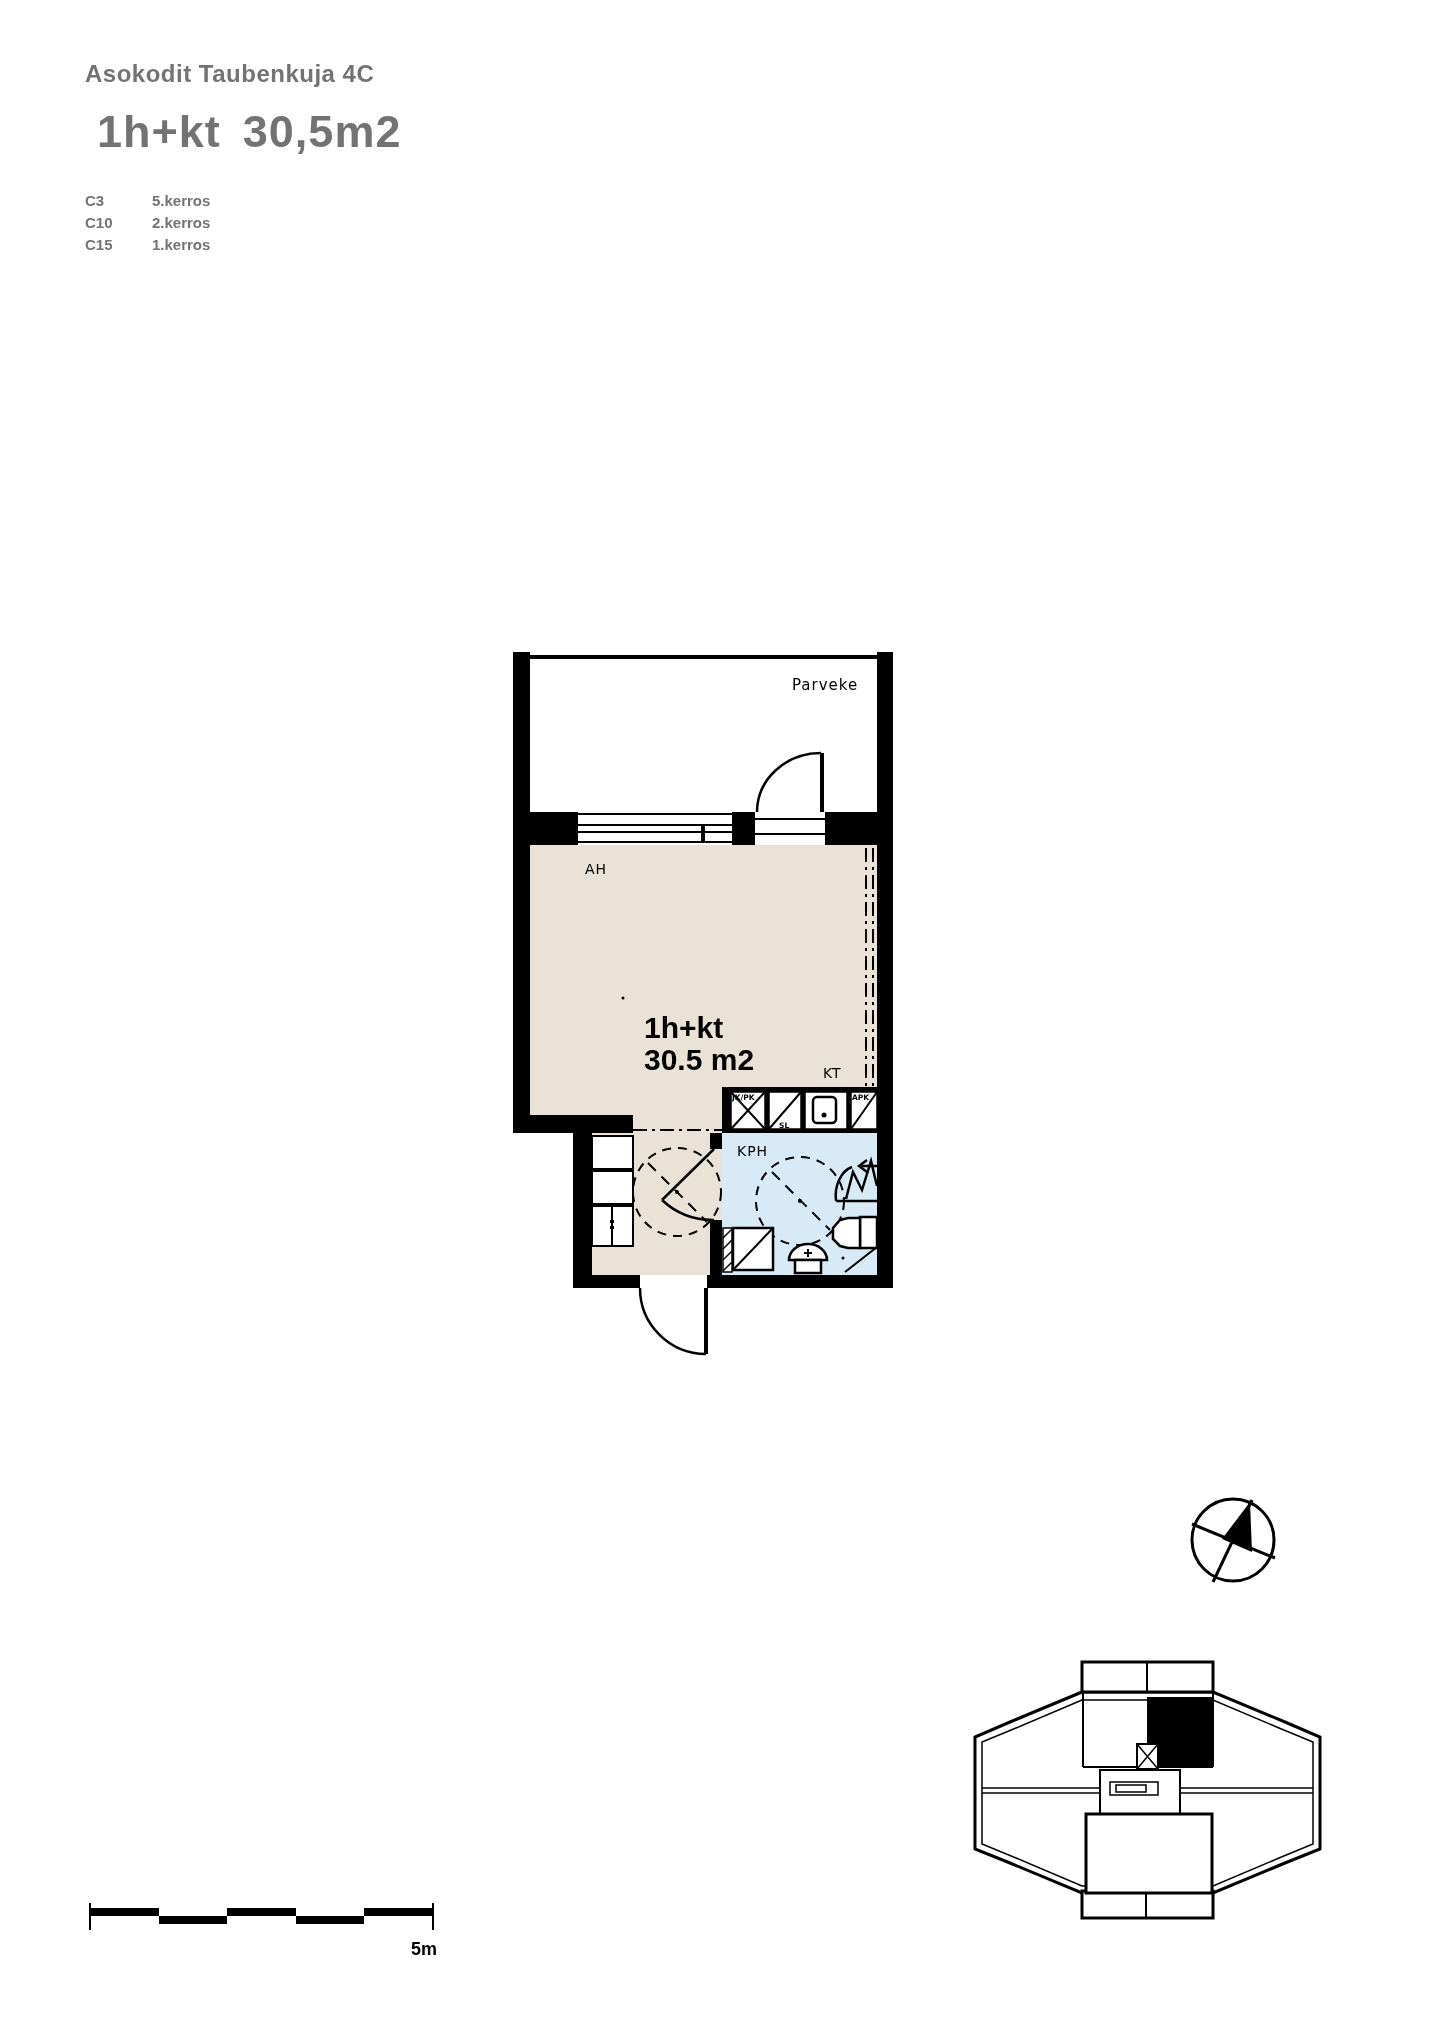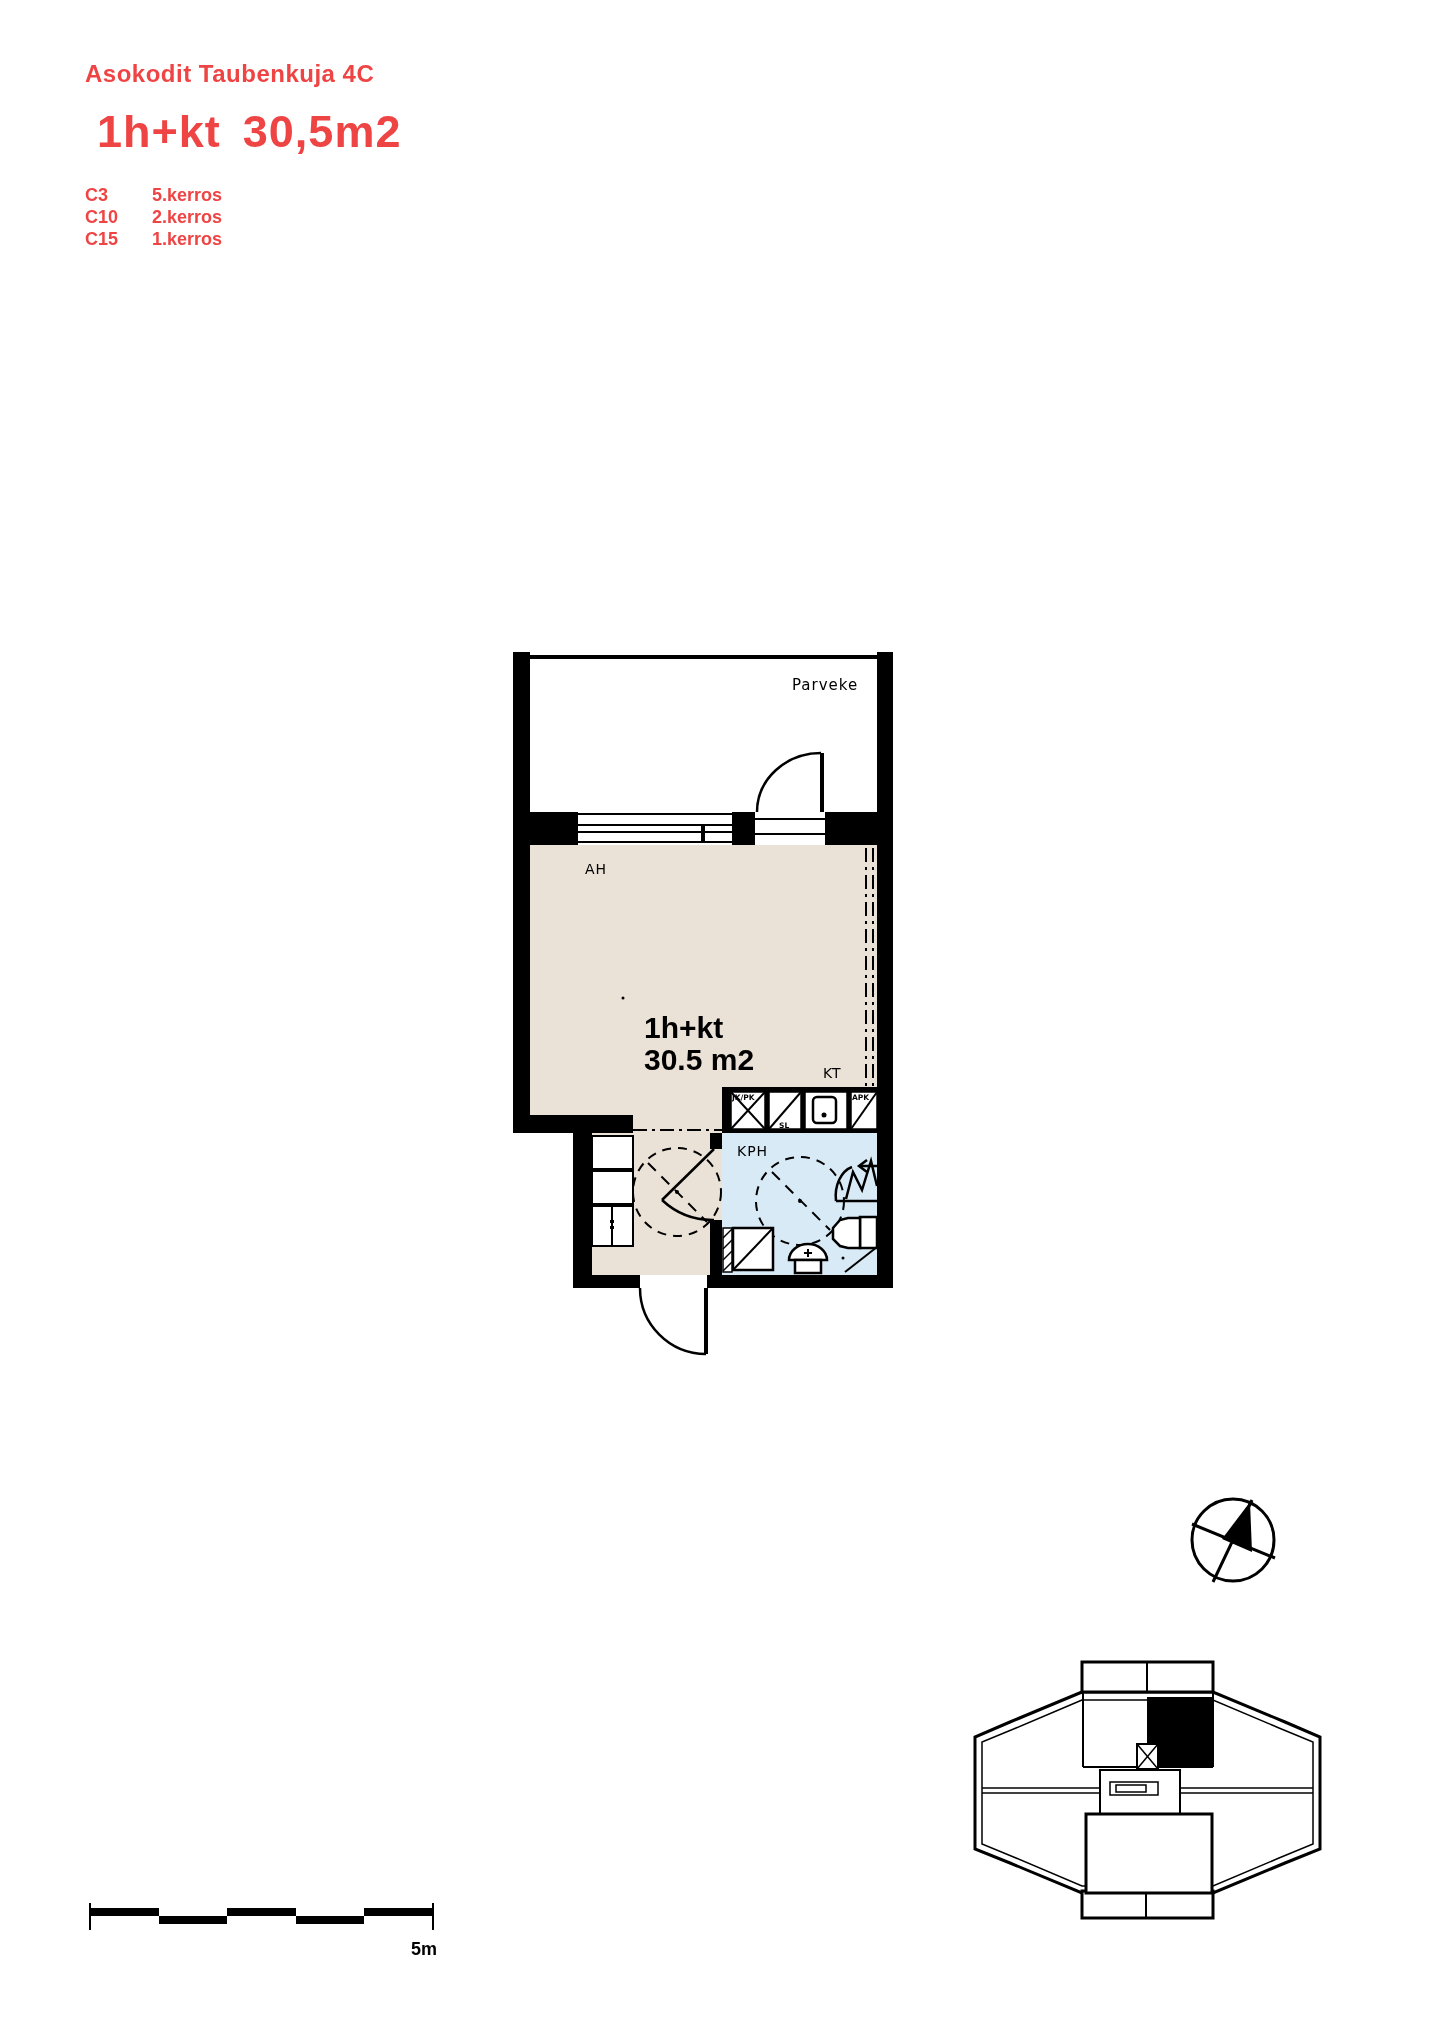--- a/index.html
+++ b/index.html
@@ -1,21 +1,21 @@
 <!DOCTYPE html>
 <html><head>
 <meta charset="utf-8">
 <style>
   html,body{margin:0;padding:0;background:#fff;}
   .page{position:relative;width:1440px;height:2036px;background:#ffffff;overflow:hidden;
-        font-family:"Liberation Sans", sans-serif;color:#ef4444;}
+        font-family:"Liberation Sans", sans-serif;color:#737373;}
   .hdr-building{position:absolute;left:85px;top:60px;font-size:24px;font-weight:bold;letter-spacing:0.5px;}
   .hdr-apt{position:absolute;left:97px;top:106px;font-size:45px;font-weight:bold;letter-spacing:1px;}
   .hdr-apt .gap{display:inline-block;width:22px;}
-  .unit-list{position:absolute;left:85px;top:184px;font-size:18px;font-weight:bold;line-height:22px;}
+  .unit-list{position:absolute;left:85px;top:190px;font-size:15px;font-weight:bold;line-height:22px;}
   .unit-row{display:flex;}
   .unit-code{width:67px;}
   svg.drawing{position:absolute;left:0;top:0;}
   svg text{font-family:"DejaVu Sans", sans-serif;fill:#000;}
   svg text.plan-lbl{font-size:15px;letter-spacing:1px;}
   svg text.plan-lbl-sm{font-size:14px;letter-spacing:1px;}
   svg text.area-lbl{font-family:"Liberation Sans", sans-serif;font-size:30px;font-weight:bold;}
   svg text.tiny-lbl{font-size:7.5px;font-weight:bold;}
   svg text.scale-lbl{font-family:"Liberation Sans", sans-serif;font-size:18px;font-weight:bold;}
 </style>

